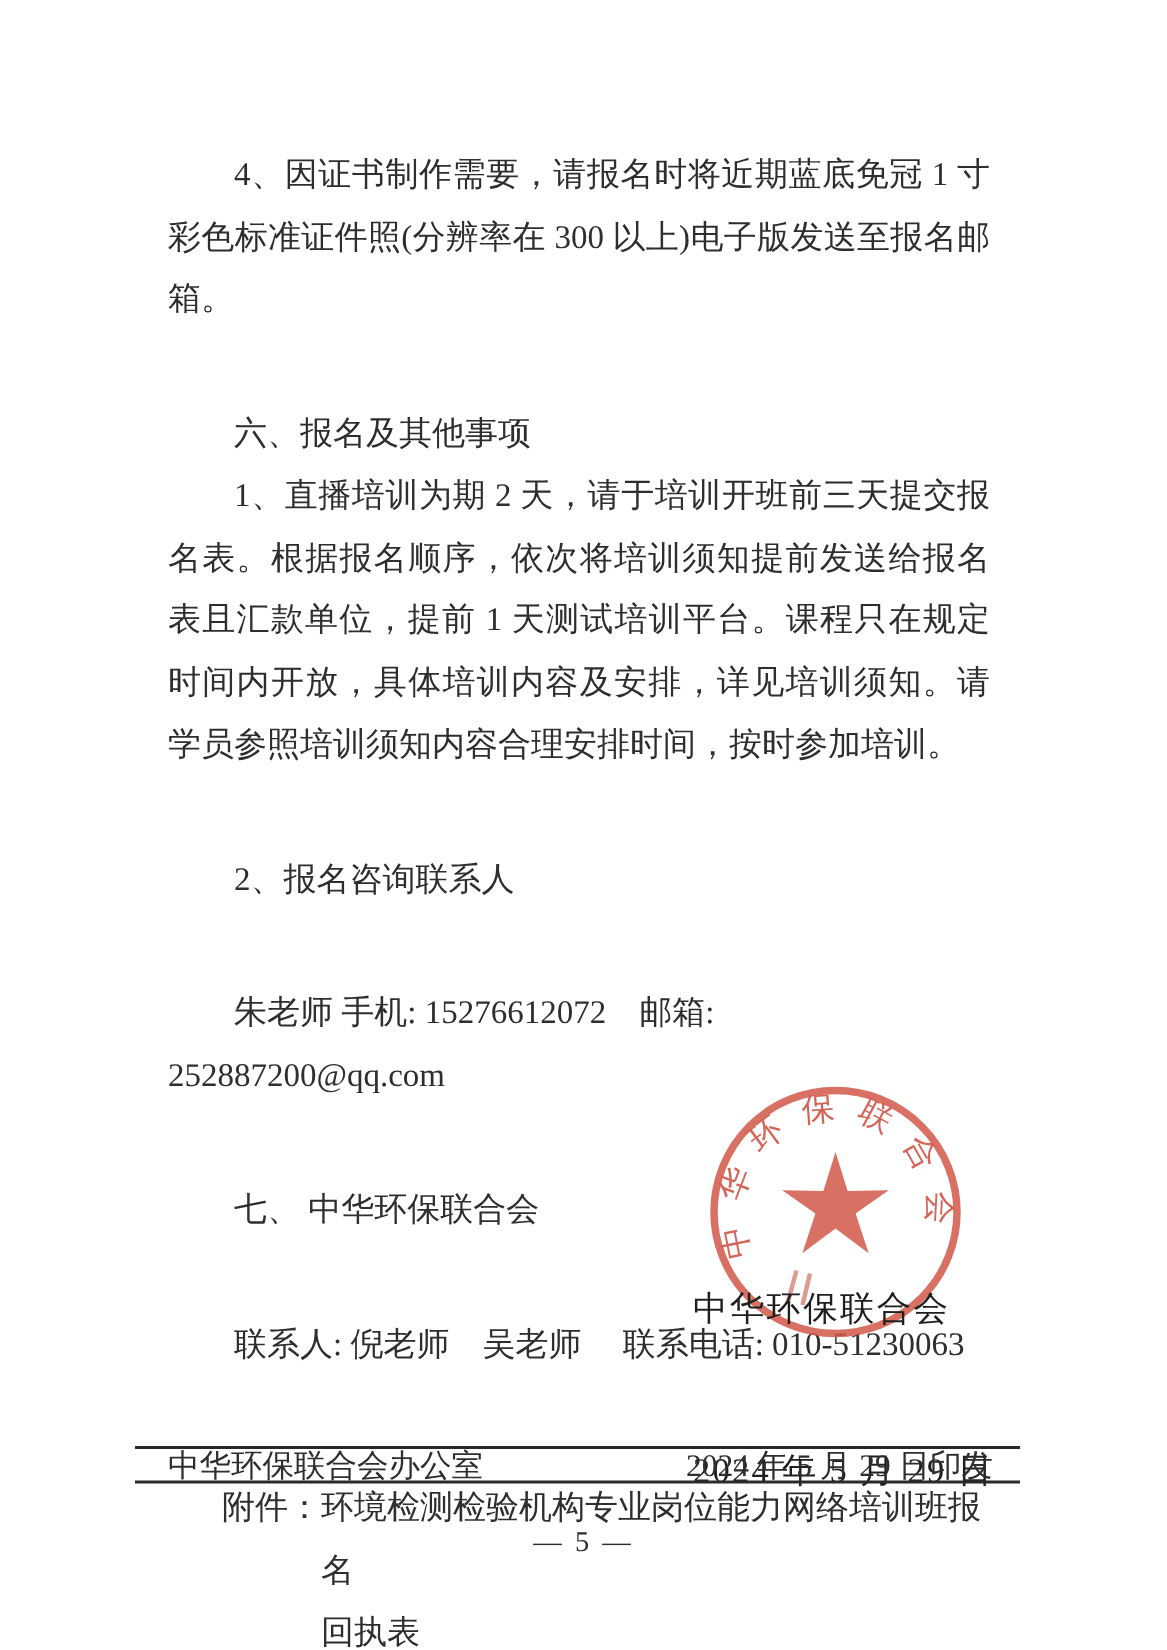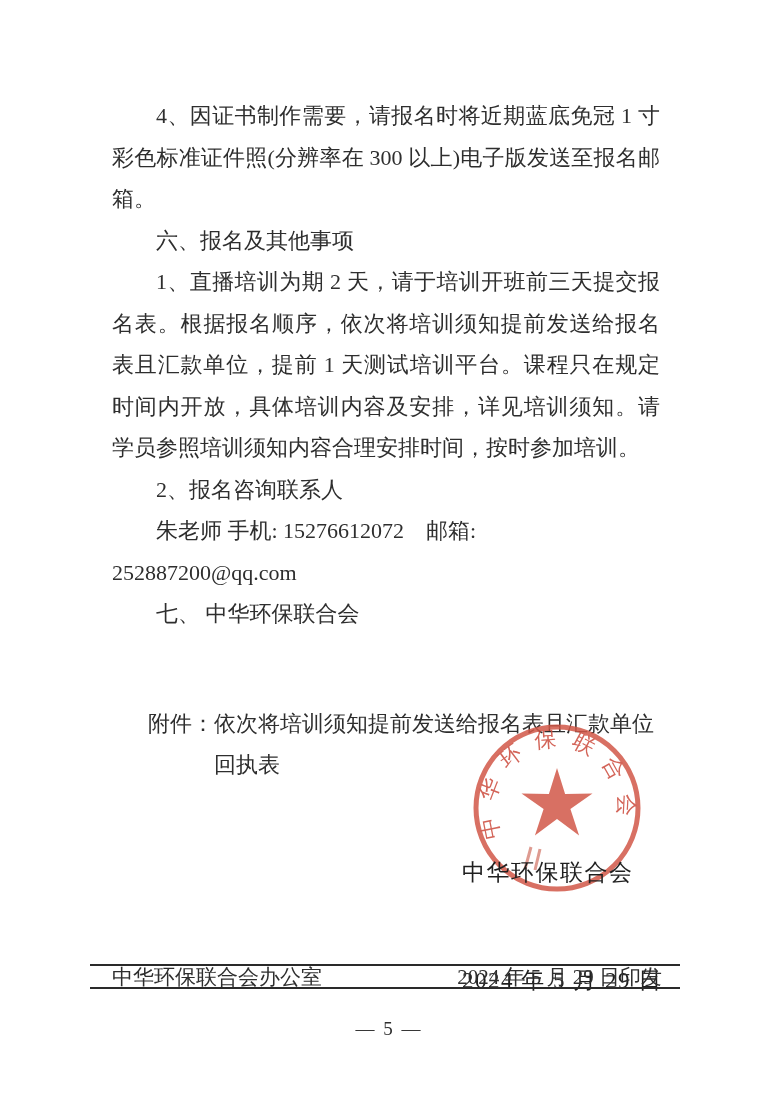--- a/index.html
+++ b/index.html
@@ -17,21 +17,21 @@
   .doc-body {
     position: absolute;
     left: 112px;
     top: 95px;
     width: 548px;
     font-size: 22px;
     line-height: 41.5px;
     text-align: justify;
   }
   .para { text-indent: 2em; white-space: pre-wrap; }
-  .line { text-indent: 2em; white-space: pre-wrap; text-align: left; }
+  .line { text-indent: 2em; white-space: pre-wrap; text-align: left; margin-top: 48px; }
   
   .attachment {
     margin-top: 68px;
     margin-left: 36px;
     display: flex;
     text-align: left;
   }
   .attachment-label { flex: 0 0 auto; white-space: pre; }
   .attachment-lines { flex: 1 1 auto; }
   
@@ -83,25 +83,26 @@
 
 <div class="page">
 
   <div class="doc-body">
     <p class="para">4、因证书制作需要，请报名时将近期蓝底免冠 1 寸彩色标准证件照(分辨率在 300 以上)电子版发送至报名邮箱。</p>
     <p class="line">六、报名及其他事项</p>
     <p class="para">1、直播培训为期 2 天，请于培训开班前三天提交报名表。根据报名顺序，依次将培训须知提前发送给报名表且汇款单位，提前 1 天测试培训平台。课程只在规定时间内开放，具体培训内容及安排，详见培训须知。请学员参照培训须知内容合理安排时间，按时参加培训。</p>
     <p class="line">2、报名咨询联系人</p>
     <p class="line">朱老师 手机: 15276612072    邮箱: 252887200@qq.com</p>
     <p class="line">七、 中华环保联合会</p>
+    <p class="line">联系人: 倪老师    吴老师     联系电话: 010-51230063</p>
 
     <div class="attachment">
       <span class="attachment-label">附件：</span>
       <span class="attachment-lines">
-        <span style="display:block">依次将培训须知提前发送给报名表且汇款单位</span>
+        <span style="display:block">环境检测检验机构专业岗位能力网络培训班报名</span>
         <span style="display:block">回执表</span>
       </span>
     </div>
   </div>
 
   <svg class="seal" viewBox="0 0 178 178">
     <circle cx="89" cy="89" r="81" fill="none" stroke="#d25848" stroke-width="5"></circle>
     <path id="sealArc" d="M 38.2 124.6 A 62 62 0 1 1 139.8 124.6" fill="none"></path>
     <text font-size="22" fill="#cc4a3c" letter-spacing="13" font-family="Liberation Serif, DejaVu Serif, serif">
       <textPath href="#sealArc" startOffset="8">中华环保联合会</textPath>

